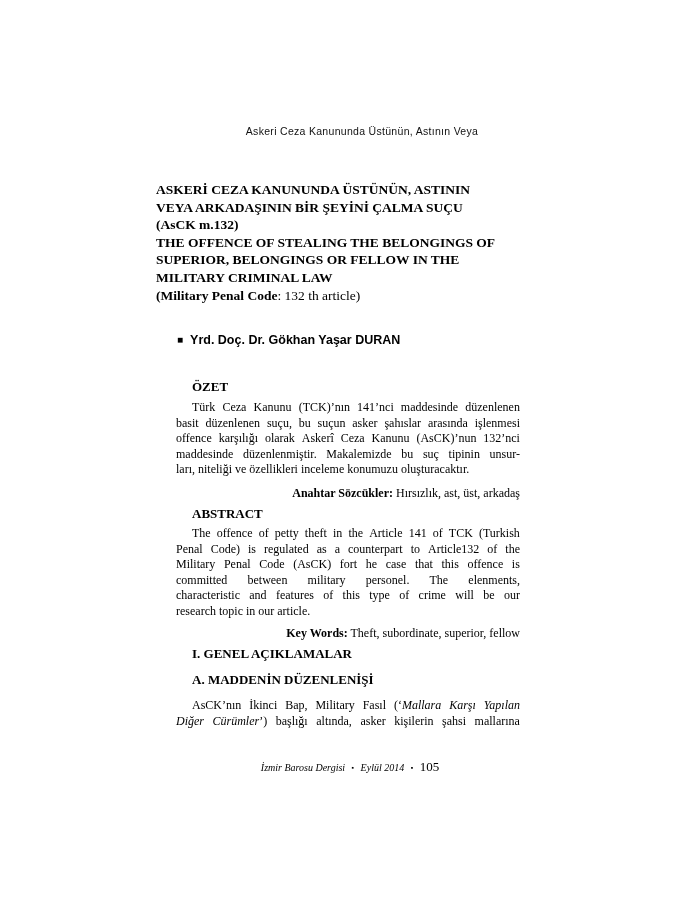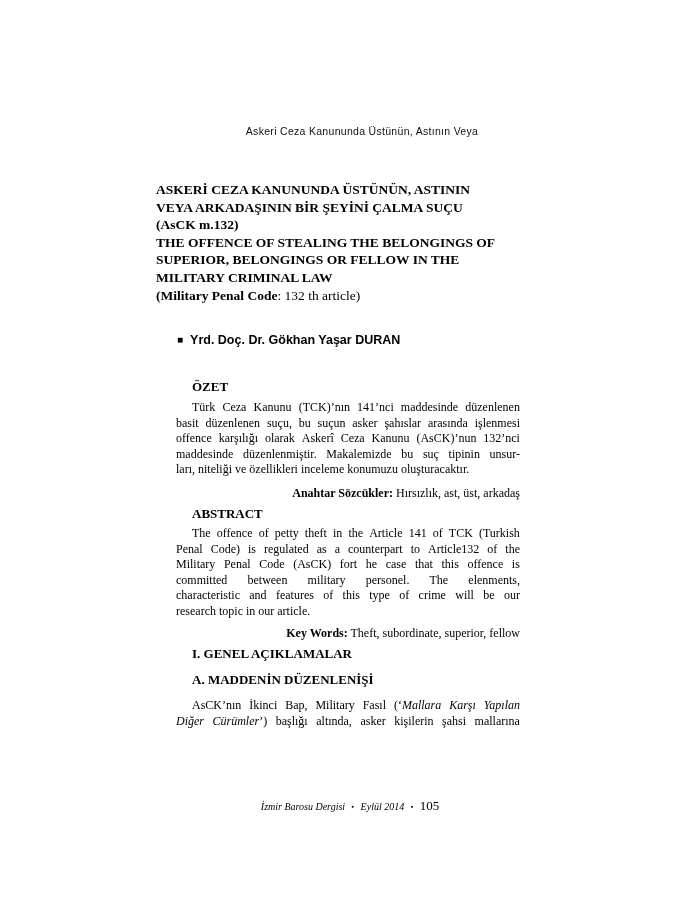--- a/index.html
+++ b/index.html
@@ -78,21 +78,21 @@
   .ln.ind { padding-left: 16px; box-sizing: border-box; text-align: right; }
 
   .sb { font-weight: bold; font-style: normal; }
   .si { font-style: italic; }
   .sr { font-weight: normal; font-style: normal; }
 
   
   #pageFooter {
     top: 760px; left: 0; width: 700px;
     text-align: center;
-    font-size: 10px; line-height: 14px; margin-top: 39px;
+    font-size: 10px; line-height: 14px;
   }
   #pageFooter .it { font-style: italic; }
   #pageFooter .sep { font-size: 7px; margin: 0 4px; vertical-align: 1px; }
   #pageFooter .num { font-size: 13px; font-style: normal; }
 </style>
 </head>
 <body>
 
 <div id="pageHeader" class="abs">
     <div class="ln"><span class="">Askeri Ceza Kanununda Üstünün, Astının Veya</span></div>

